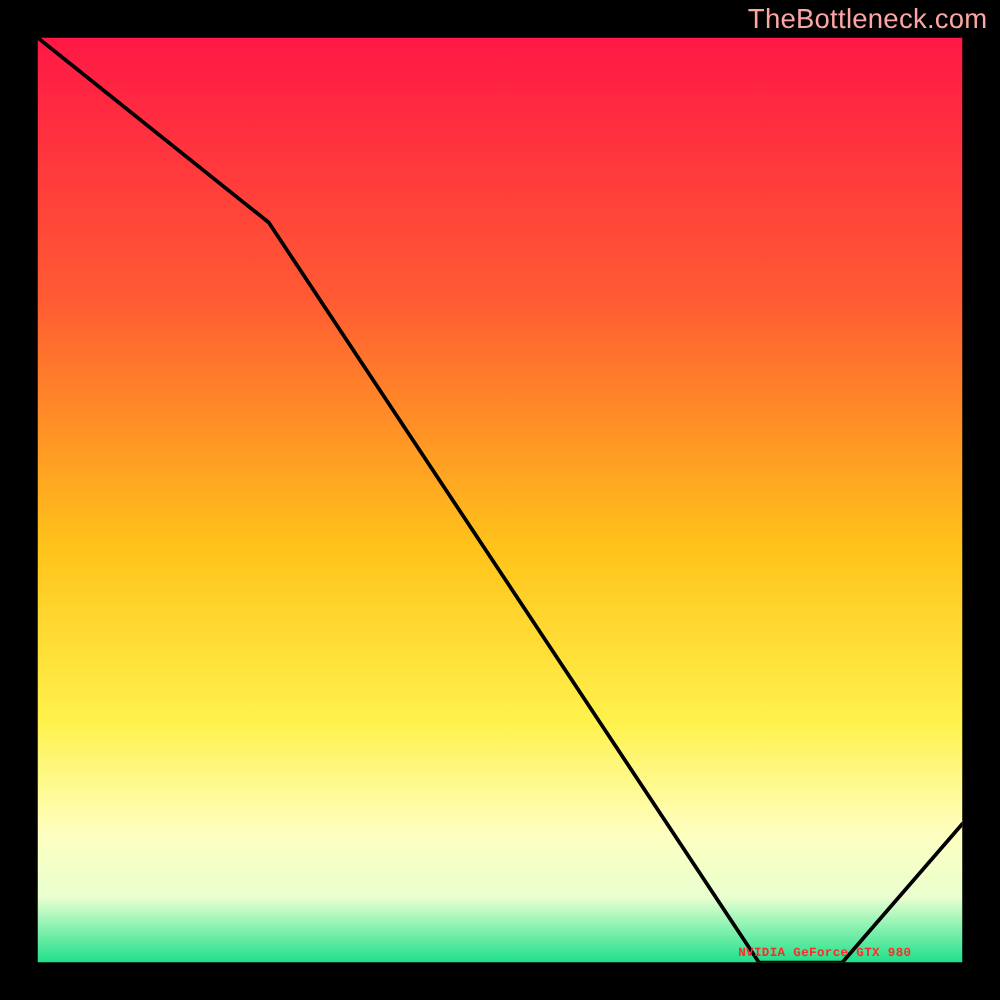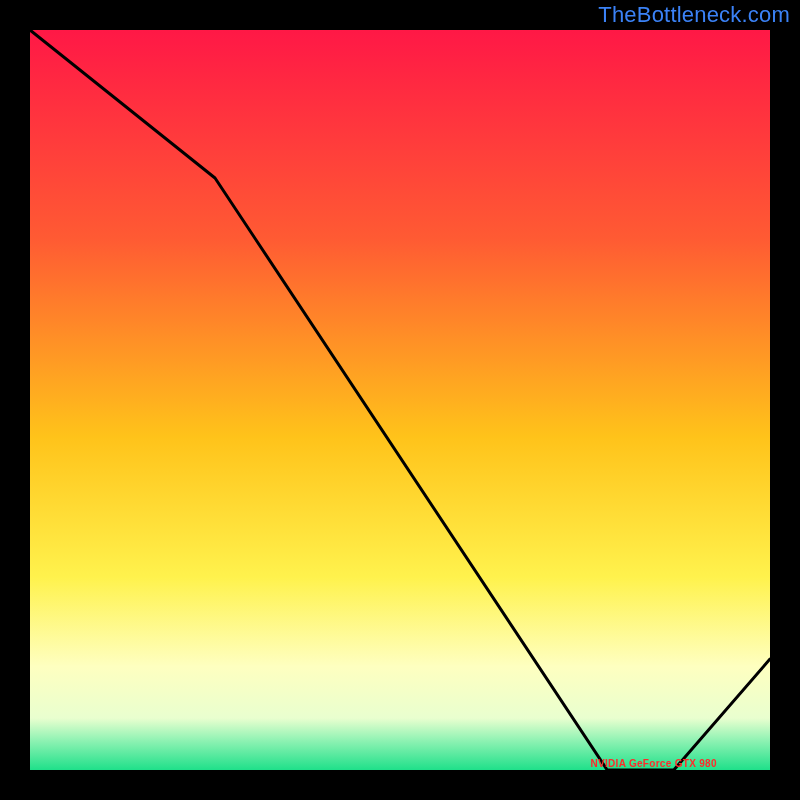--- a/index.html
+++ b/index.html
@@ -14,39 +14,40 @@
   .frame {
     position: relative;
     width: 800px;
     height: 800px;
     background: #000;
   }
   .attribution {
     position: absolute;
     top: 2px;
     right: 10px;
-    color: #3b82f6;
+    color: #fca5a5;
     font-size: 22px;
     letter-spacing: 0.2px;
     font-weight: 400;
   }
   .plot {
     position: absolute;
     left: 30px;
     top: 30px;
     width: 740px;
     height: 740px;
   }
   .series-label {
     position: absolute;
     color: #ff2a2a;
     font-size: 10px;
     font-weight: 700;
     letter-spacing: 0.3px;
     white-space: nowrap;
+    font-family: Liberation Mono, monospace;
   }
 </style>
 </head>
 <body>
 
 <div class="frame">
 
   <div class="attribution">TheBottleneck.com</div>
 
   <svg class="plot" viewBox="0 0 740 740" preserveAspectRatio="none">

